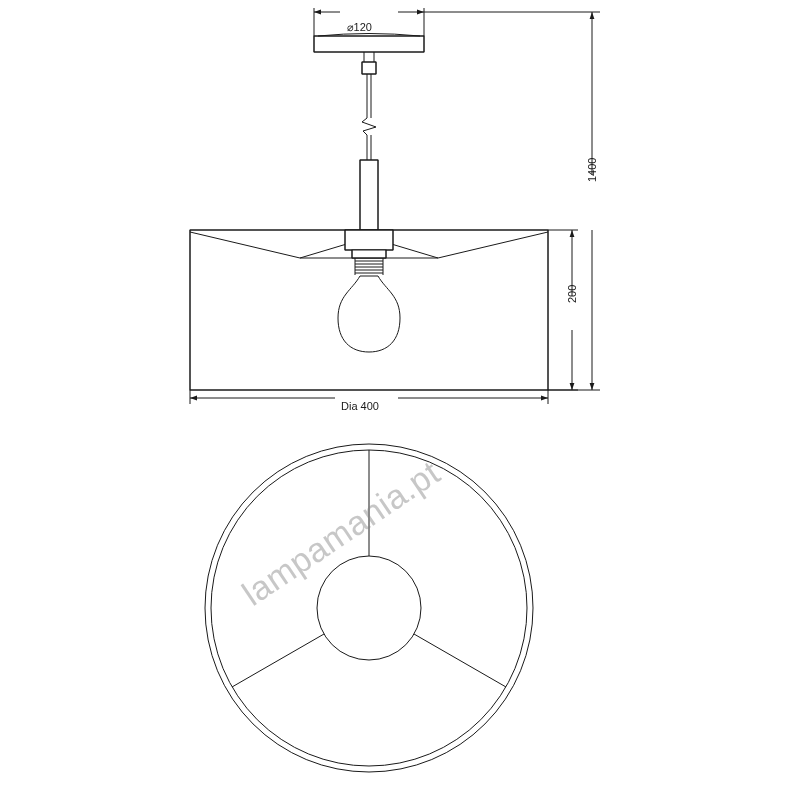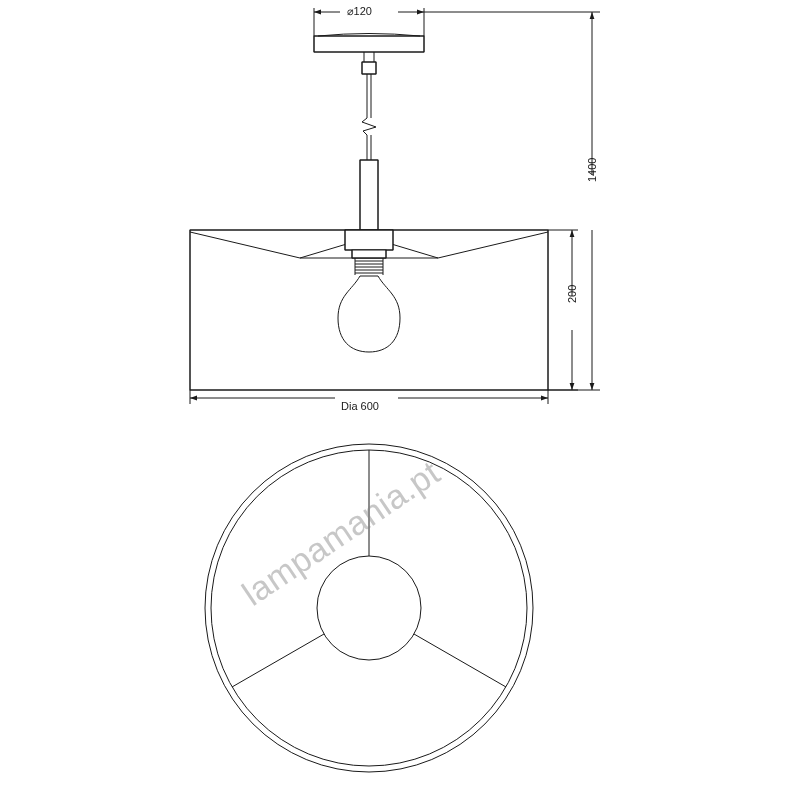--- a/index.html
+++ b/index.html
@@ -29,21 +29,21 @@
   }
   .dim-label {
     position: absolute;
     font-family: "Liberation Sans", sans-serif;
     font-size: 11px;
     color: #1a1a1a;
     white-space: nowrap;
   }
   #label-top {
     left: 347px;
-    top: 5px;
+    top: 21px;
   }
   #label-dia {
     left: 341px;
     top: 400px;
   }
   #label-1400 {
     left: 586px;
     top: 182px;
     transform: rotate(-90deg);
     transform-origin: left top;
@@ -210,21 +210,21 @@
         <line x1="369" y1="556" x2="369" y2="450"></line>
         <line x1="324" y1="634" x2="232" y2="687"></line>
         <line x1="414" y1="634" x2="506" y2="687"></line>
       </g>
 
     </g>
   </svg>
 
   <div class="dim-label" id="label-top">⌀120</div>
 
-  <div class="dim-label" id="label-dia">Dia 600</div>
+  <div class="dim-label" id="label-dia">Dia 400</div>
 
   <div class="dim-label" id="label-1400">1400</div>
 
   <div class="dim-label" id="label-200">200</div>
 
   <div id="watermark">
     <span>lampamania.pt</span>
   </div>
 
 </div>

